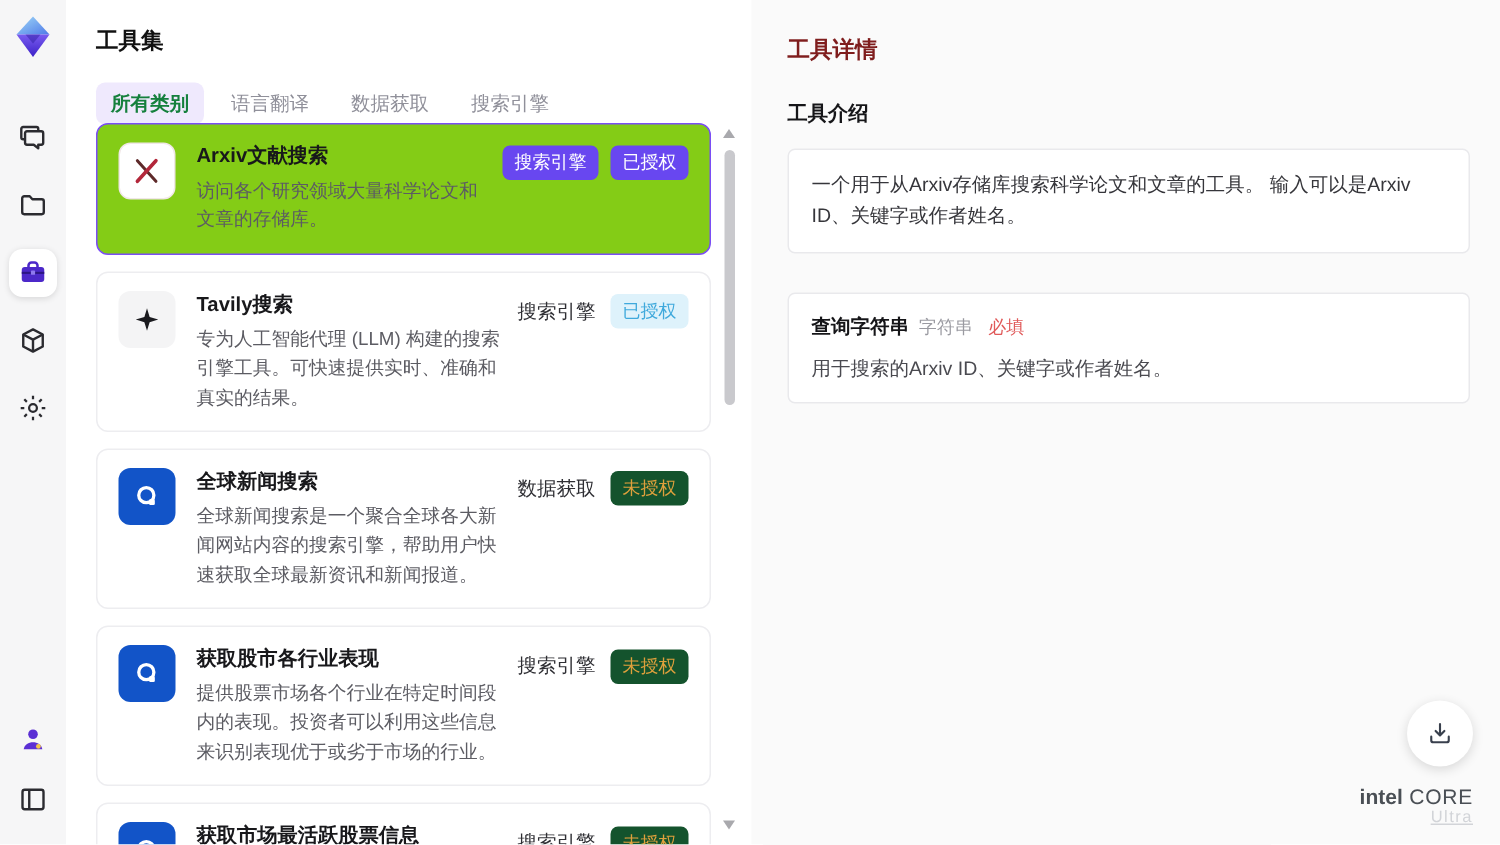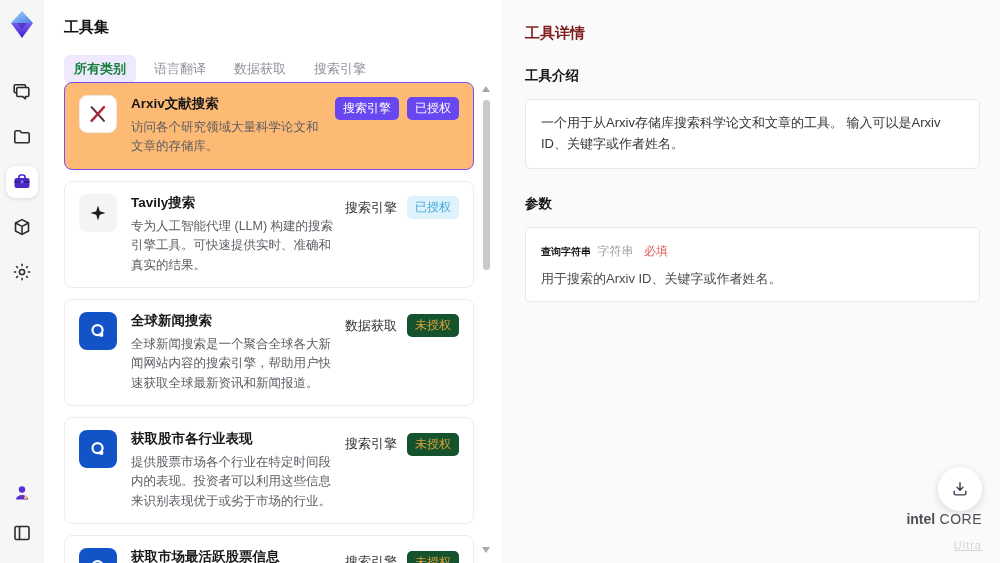--- a/index.html
+++ b/index.html
@@ -24,21 +24,21 @@
   .page-title { font-size:15px; font-weight:bold; color:#111; margin-bottom:18px; }
 
   
   .tabs { display:flex; align-items:center; gap:8px; margin-bottom:14px; }
   .tab { font-size:13px; color:#90909a; padding:5px 10px; border-radius:6px; cursor:pointer; white-space:nowrap; }
   .tab.active { background:#efe9fd; color:#15803d; font-weight:bold; }
 
   
   .cards { position:absolute; left:20px; right:26px; top:82px; bottom:0; overflow:hidden; }
   .card { display:flex; align-items:flex-start; background:#fff; border:1px solid #ededf0; border-radius:8px; padding:12px 14px; margin-bottom:11px; cursor:pointer; }
-  .card.selected { background:#fdba74; border:1.5px solid #7a4df5; }
+  .card.selected { background:#84cc16; border:1.5px solid #7a4df5; }
   .tool-icon { width:38px; height:38px; border-radius:8px; flex:0 0 38px; display:flex; align-items:center; justify-content:center; margin-right:14px; }
   .tool-icon.bg-white { background:#fff; border:1px solid #f0e7e7; }
   .tool-icon.bg-gray { background:#f4f4f5; }
   .tool-icon.bg-blue { background:#1254c8; }
   .tool-main { flex:1; min-width:0; padding-right:8px; }
   .tool-name { font-size:13.5px; font-weight:bold; color:#18181b; margin-bottom:5px; }
   .tool-desc { font-size:12.5px; color:#5c5c63; line-height:1.55; }
   .tool-tags { flex:0 0 auto; display:flex; align-items:center; gap:8px; padding-top:2px; }
   .tag { font-size:12px; border-radius:5px; padding:3px 8px; white-space:nowrap; }
   .tag-purple { background:#6847f0; color:#fff; }
@@ -50,31 +50,31 @@
   .scrollbar { position:absolute; left:438px; top:86px; bottom:10px; width:9px; }
   .sb-thumb { position:absolute; left:1px; top:14px; width:7px; height:170px; background:#c9c9cd; border-radius:4px; }
   .sb-up { position:absolute; left:0; top:0; width:0; height:0; border-left:4.5px solid transparent; border-right:4.5px solid transparent; border-bottom:6px solid #a9a9ad; }
   .sb-down { position:absolute; left:0; bottom:0; width:0; height:0; border-left:4.5px solid transparent; border-right:4.5px solid transparent; border-top:6px solid #a9a9ad; }
 
   
   .details-title { font-size:15px; font-weight:bold; color:#7f1d1d; margin:4px 0 24px; }
   .section-heading { font-size:13.5px; font-weight:bold; color:#151518; margin-bottom:14px; }
   .info-box { background:#fff; border:1px solid #e9e9ec; border-radius:5px; padding:13px 15px; margin-bottom:26px; }
   .intro-text { font-size:13px; color:#36363b; line-height:1.6; }
-  .param-name { font-size:10px; font-weight:bold; color:#151518; }
+  .param-name { font-size:13px; font-weight:bold; color:#151518; }
   .param-type { font-size:12px; color:#9a9aa1; margin-left:2px; }
   .param-required { font-size:12px; color:#e05a5a; margin-left:6px; }
   .param-desc { font-size:13px; color:#4a4a50; margin-top:9px; line-height:1.5; }
 
   
   .fab { position:absolute; right:18px; bottom:52px; width:44px; height:44px; border-radius:50%; background:#fff; box-shadow:0 2px 8px rgba(0,0,0,.14); display:flex; align-items:center; justify-content:center; cursor:pointer; }
   .brand { position:absolute; right:18px; bottom:12px; text-align:right; line-height:1; }
   .brand-main { font-size:14px; color:#4a4f55; letter-spacing:.5px; }
   .brand-intel { font-weight:bold; letter-spacing:0; }
-  .brand-sub { font-size:11px; color:#d2d4d8; margin-top:14px; letter-spacing:1px;text-decoration:underline; }
+  .brand-sub { font-size:11px; color:#d2d4d8; margin-top:2px; letter-spacing:1px;text-decoration:underline; }
 </style>
 </head>
 <body>
 
 <div class="rail">
   <svg class="rail-logo" viewBox="0 0 28 30">
     <defs>
       <linearGradient id="lgTop" x1="0" y1="0" x2="1" y2="1">
         <stop offset="0" stop-color="#9fd8f7"></stop>
           <stop offset="1" stop-color="#4f7ae8"></stop>
@@ -250,21 +250,20 @@
   <div class="v-divider"></div>
 
   <div class="details-pane">
     <div class="details-title">工具详情</div>
 
     <div class="section-heading">工具介绍</div>
     <div class="info-box">
       <div class="intro-text">一个用于从Arxiv存储库搜索科学论文和文章的工具。 输入可以是Arxiv ID、关键字或作者姓名。</div>
     </div>
 
-    <div class="section-heading">参数</div>
     <div class="info-box">
       <div>
         <span class="param-name">查询字符串</span>
         <span class="param-type">字符串</span>
         <span class="param-required">必填</span>
       </div>
       <div class="param-desc">用于搜索的Arxiv ID、关键字或作者姓名。</div>
     </div>
   </div>
 

